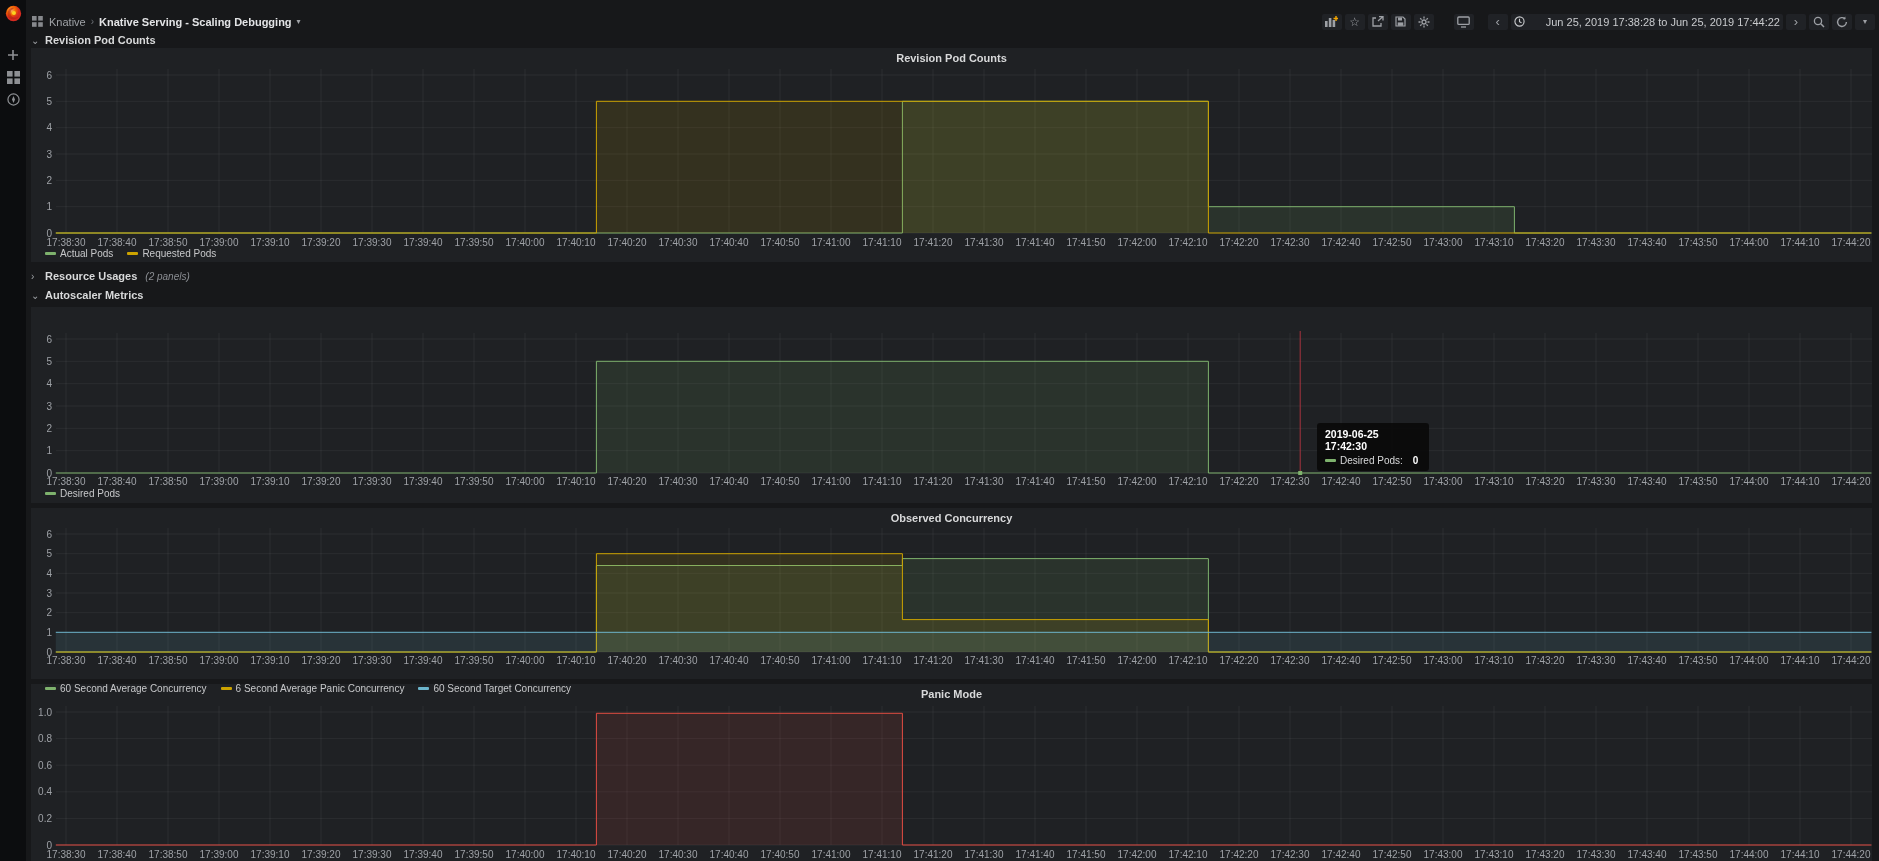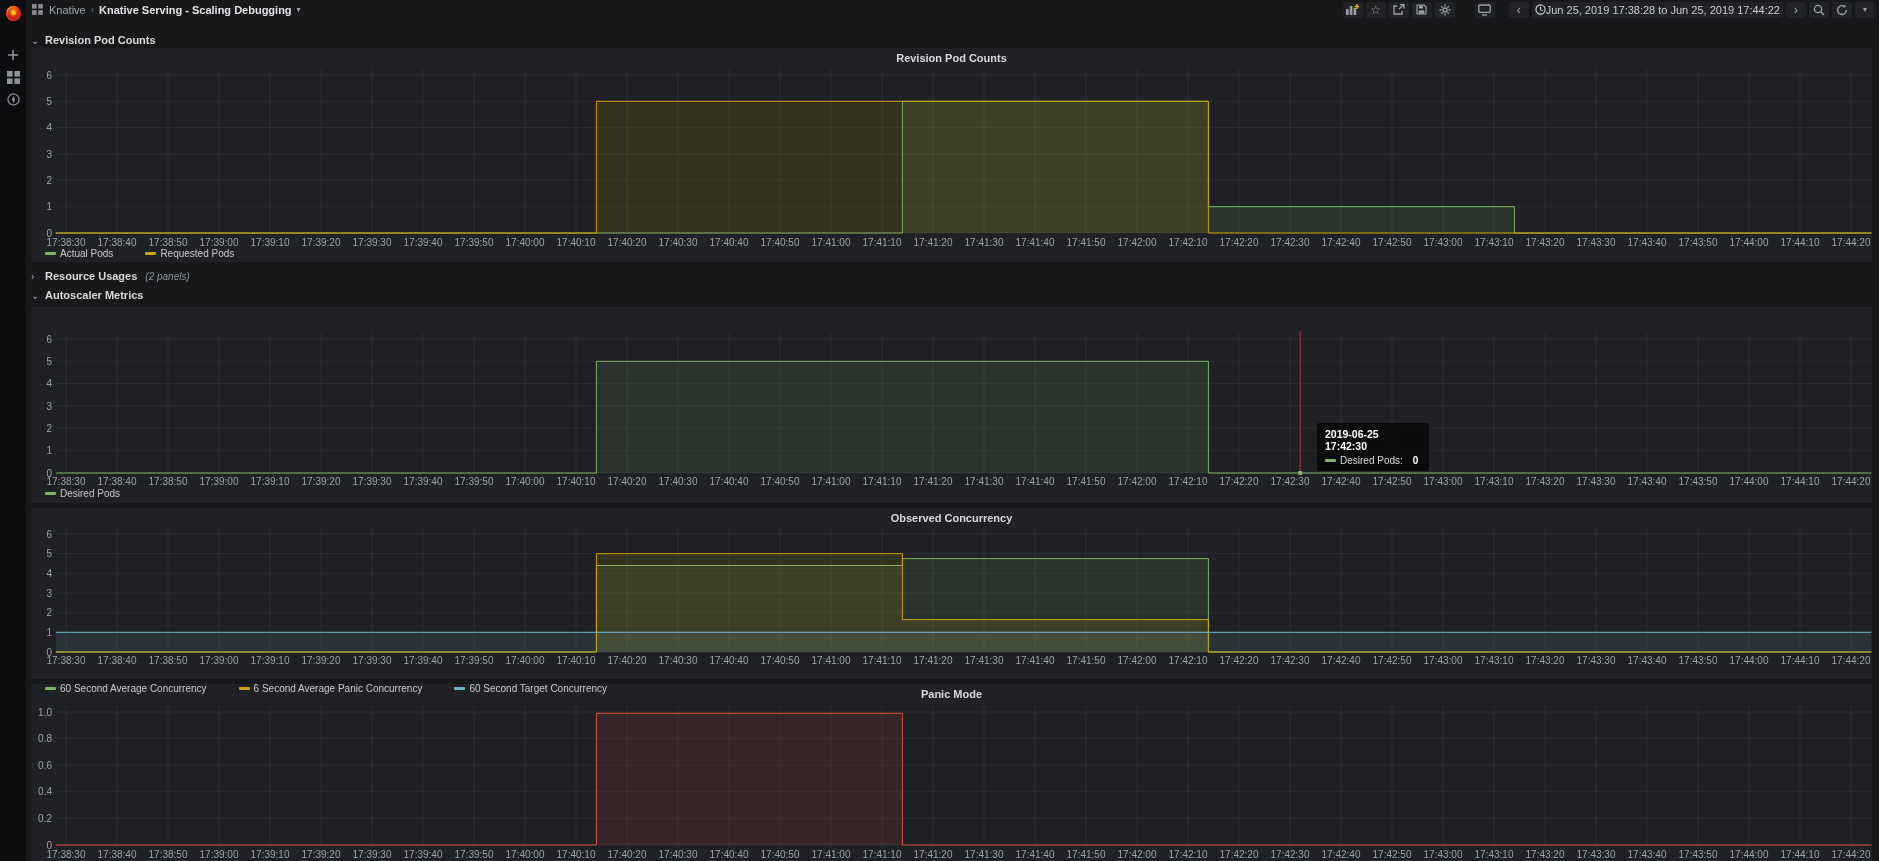--- a/index.html
+++ b/index.html
@@ -4,45 +4,45 @@
 <style>
   * { margin:0; padding:0; box-sizing:border-box; }
   html,body { width:1879px; height:861px; overflow:hidden; background:#17181a;
     font-family:"Liberation Sans", sans-serif; }
   .abs { position:absolute; }
   
   #sidebar { left:0; top:0; width:26px; height:861px; background:#0c0d0f; z-index:5; }
   .side-icon { position:absolute; left:0; width:26px; height:22px; display:flex;
     align-items:center; justify-content:center; color:#8e9094; }
   
-  #navbar { left:26px; top:0; width:1853px; height:19px; background:#17181a; z-index:4;
+  #navbar { left:26px; top:12px; width:1853px; height:19px; background:#17181a; z-index:4;
     display:flex; align-items:center; }
   .crumb { display:flex; align-items:center; height:19px; }
   .crumb-icon { margin-left:6px; display:flex; align-items:center; }
   .crumb-parent { color:#9fa2a6; font-size:11px; margin-left:6px; }
   .crumb-sep { color:#6d7177; font-size:10px; margin:0 5px; }
   .crumb-title { color:#e3e4e6; font-size:11px; font-weight:bold; }
   .crumb-caret { color:#9fa2a6; font-size:8px; margin-left:5px; }
   .nav-right { position:absolute; right:4px; top:1px; height:17px; display:flex; align-items:center; gap:3px; }
   .nav-btn { height:16px; min-width:20px; background:#202226; border-radius:2px;
     display:flex; align-items:center; justify-content:center; color:#9da0a5; font-size:11px; padding:0 3px; }
-  .nav-btn.txt { font-size:11px; color:#c9cbce; gap:0; white-space:nowrap;justify-content:flex-end; }
+  .nav-btn.txt { font-size:11px; color:#c9cbce; gap:21px; white-space:nowrap;justify-content:flex-end; }
   .nav-gap { width:14px; }
   
   .row-header { left:31px; height:14px; display:flex; align-items:center; color:#d8d9da; z-index:2; }
   .row-chevron { color:#9fa2a6; font-size:10px; width:14px; display:inline-block; }
   .row-label { font-size:11px; font-weight:bold; }
   .row-note { font-size:10px; font-style:italic; color:#8b8e93; margin-left:8px; }
   
   .panel { position:absolute; left:31px; width:1841px; background:#1f2124; }
   .panel-title { position:absolute; top:4px; left:0; width:100%; text-align:center;
     color:#d8d9da; font-size:11px; font-weight:bold; z-index:2; }
   .panel-menu-caret { color:#9fa2a6; font-weight:normal; font-size:9px; margin-left:3px; }
   .chart-svg { position:absolute; left:0; top:0; }
-  .legend { position:absolute; left:14px; display:flex; gap:32px; align-items:center; z-index:2; }
+  .legend { position:absolute; left:14px; display:flex; gap:14px; align-items:center; z-index:2; }
   .legend-item { display:flex; align-items:center; gap:4px; color:#c7c8ca; font-size:10px; white-space:nowrap; }
   .legend-dash { width:11px; height:3px; border-radius:1px; display:inline-block; }
   
   #tooltip { left:1317px; top:423px; width:112px; background:rgba(10,10,10,0.92);
     border-radius:3px; padding:5px 8px; z-index:6; }
   #tooltip .tt-time { color:#ffffff; font-size:10.5px; font-weight:bold; }
   #tooltip .tt-row { display:flex; align-items:center; gap:4px; margin-top:3px; }
   #tooltip .tt-label { color:#d8d9da; font-size:10px; }
   #tooltip .tt-value { color:#ffffff; font-size:10px; font-weight:bold; margin-left:6px; }
 </style>

